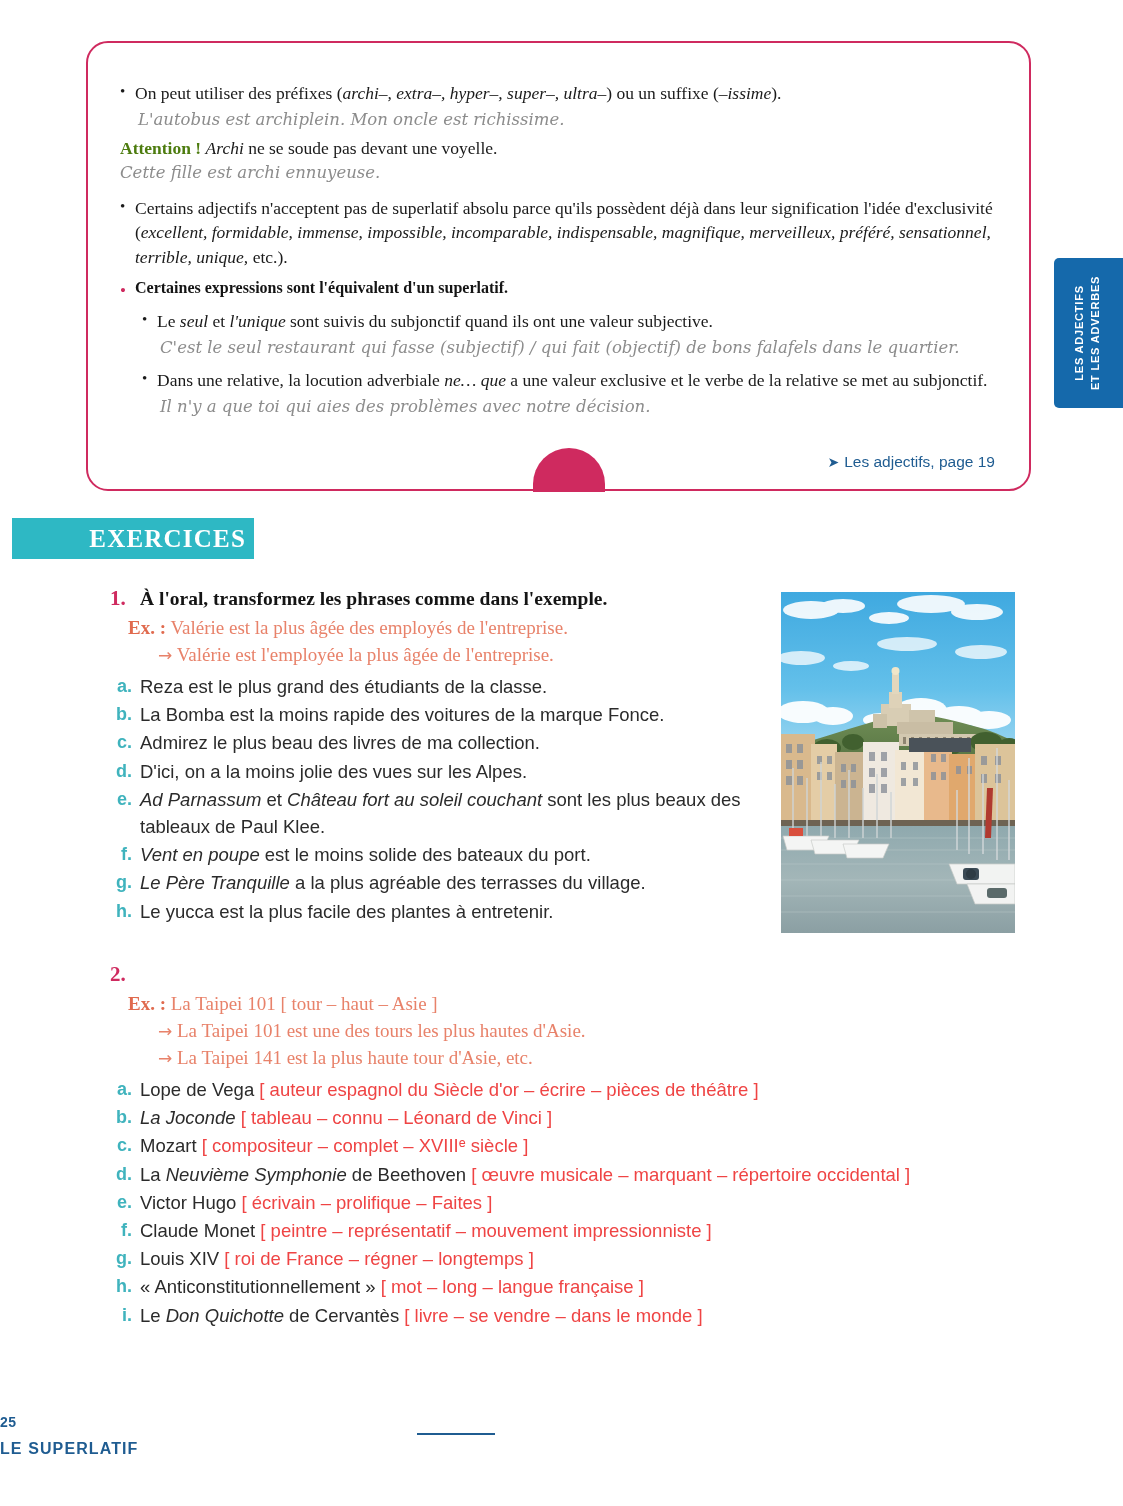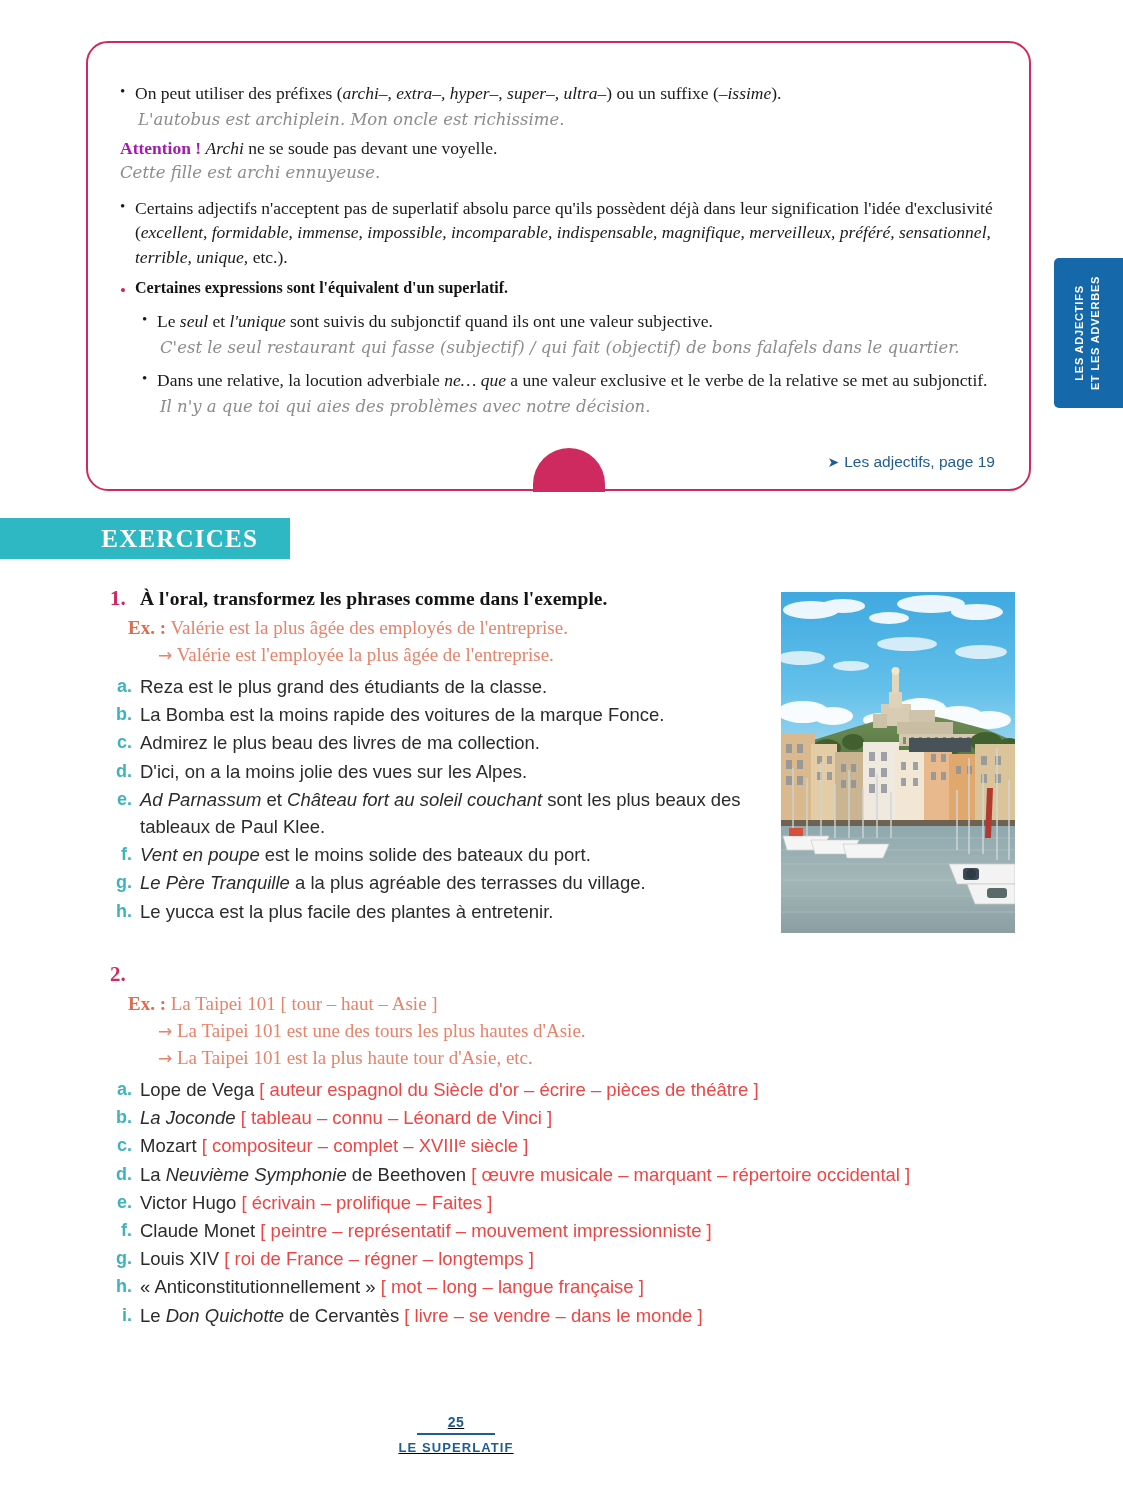--- a/index.html
+++ b/index.html
@@ -57,21 +57,21 @@
     font-style: italic;
     font-size: 16.5px;
     color: #8c8c8c;
     line-height: 1.45;
     margin-left: 18px;
   }
   .ex-script.nomargin { margin-left: 0; }
 
   .attention {
     font-weight: bold;
-    color: #a21caf;
+    color: #4d7c0f;
   }
 
   .attention-line {
     font-size: 17.5px;
     color: #1a1a1a;
     margin-top: 4px;
   }
 
   .sub-block { margin-left: 22px; margin-top: 2px; }
 
@@ -130,29 +130,29 @@
     font-weight: bold;
     letter-spacing: 0.8px;
     color: #ffffff;
     text-align: center;
     line-height: 1.45;
   }
 
   
   .ex-banner {
     position: absolute;
-    left: 0;
+    left: 12px;
     top: 518px;
-    width: 290px;
+    width: 242px;
     height: 41px;
     background: #2eb8c4;
     display: flex;
     align-items: center;
     justify-content: flex-end;
-    padding-right: 32px;
+    padding-right: 8px;
   }
   .ex-banner-text {
     font-family: "Liberation Serif", serif;
     font-weight: bold;
     font-size: 25px;
     letter-spacing: 1.2px;
     color: #ffffff;
   }
 
   
@@ -228,40 +228,38 @@
     line-height: 1.47;
   }
   .item-text .bracket { color: #ef4444; }
 
   
   .footer {
     position: absolute;
     left: 0;
     top: 1414px;
     width: 912px;
-    text-align: center;
-    text-decoration: underline;
   }
   .footer-page {
     font-family: "Liberation Sans", sans-serif;
     font-weight: bold;
     font-size: 14px;
     color: #1f5c91;
     letter-spacing: 0.5px;
   }
   .footer-rule {
     width: 78px;
     height: 2px;
     background: #1f5c91;
     margin: 3px auto 5px auto;
   }
   .footer-title {
     font-family: "Liberation Sans", sans-serif;
     font-weight: bold;
-    font-size: 13px;
+    font-size: 16px;
     color: #1f5c91;
     letter-spacing: 1.1px;
   }
 
   
   .photo {
     position: absolute;
     left: 781px;
     top: 592px;
     width: 234px;
@@ -401,21 +399,21 @@
   <div class="ex-example">
     <span class="ex-label">Ex. :</span>
     <span>La Taipei 101 [ tour – haut – Asie ]</span>
   </div>
   <div class="ex-ans">
     <span class="arrow-g">→</span>
     <span>La Taipei 101 est une des tours les plus hautes d'Asie.</span>
   </div>
   <div class="ex-ans">
     <span class="arrow-g">→</span>
-    <span>La Taipei 101 est la plus haute tour d'Asie, etc.</span>
+    <span>La Taipei 141 est la plus haute tour d'Asie, etc.</span>
   </div>
 
   <div class="items">
     <div class="item-row">
       <span class="item-letter">a.</span>
       <span class="item-text"><span>Lope de Vega</span> <span class="bracket">[ auteur espagnol du Siècle d'or – écrire – pièces de théâtre ]</span></span>
     </div>
     <div class="item-row">
       <span class="item-letter">b.</span>
       <span class="item-text"><span class="ital">La Joconde</span> <span class="bracket">[ tableau – connu – Léonard de Vinci ]</span></span>

